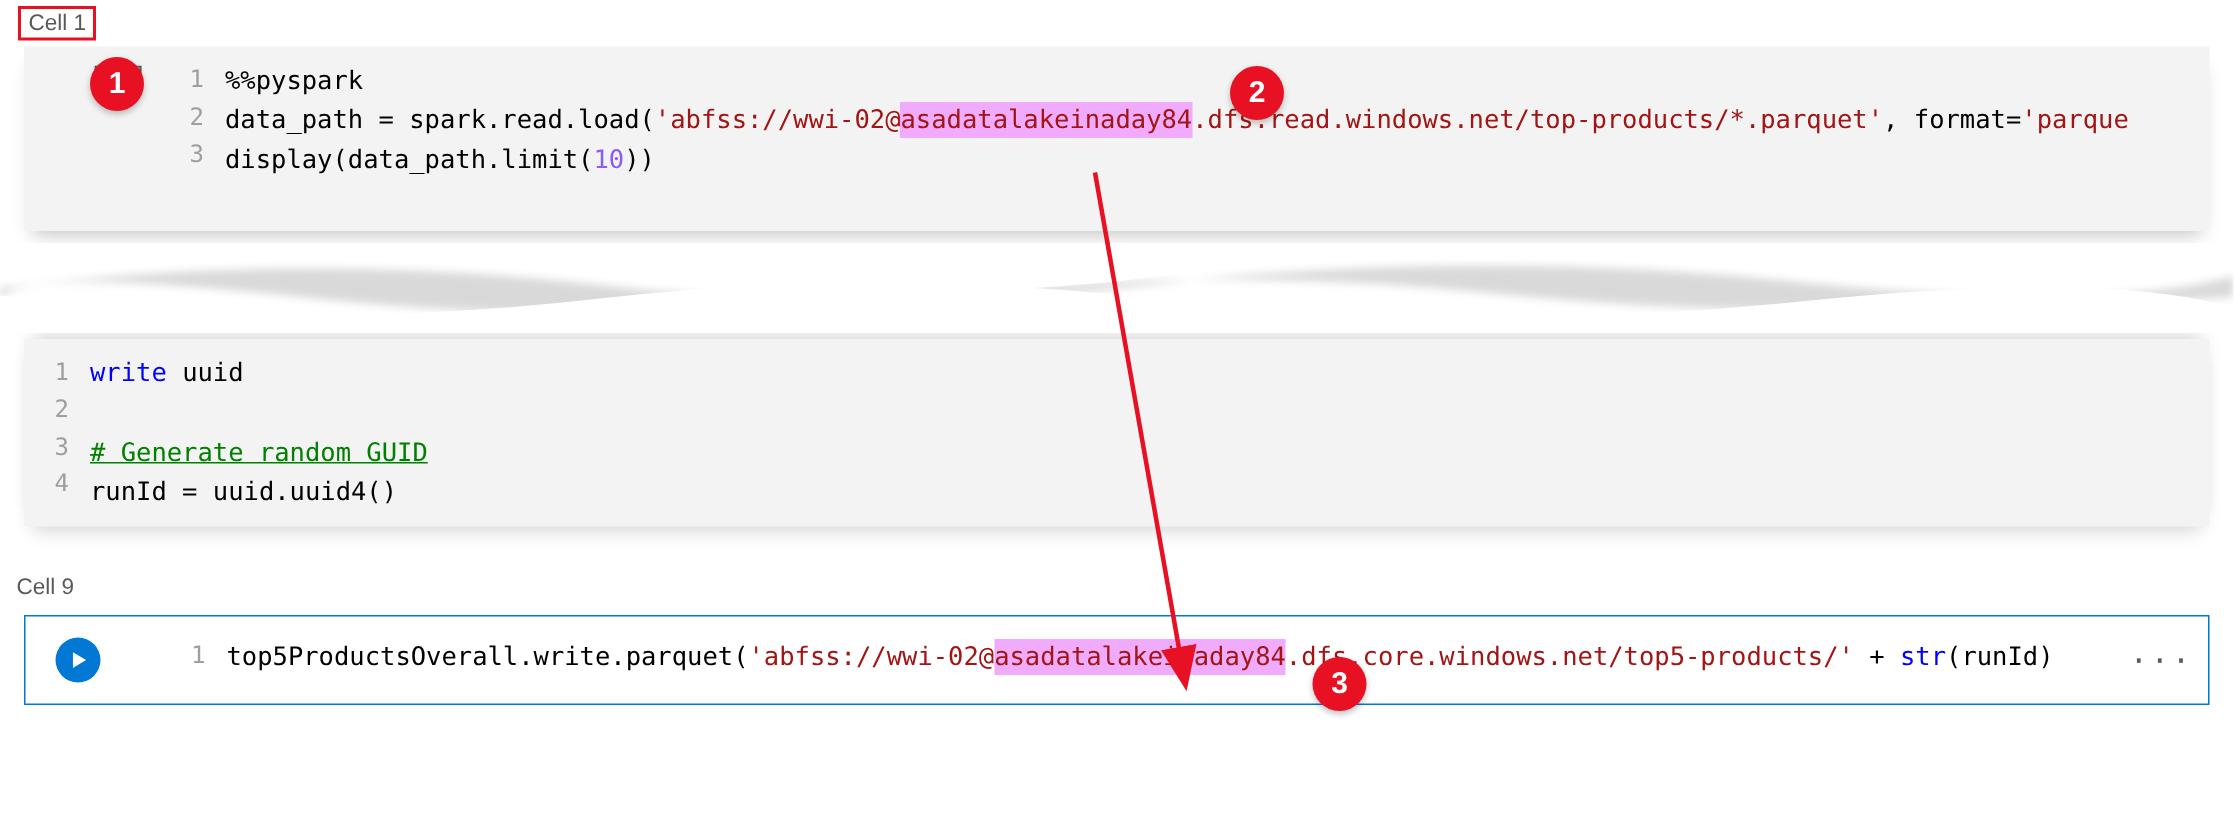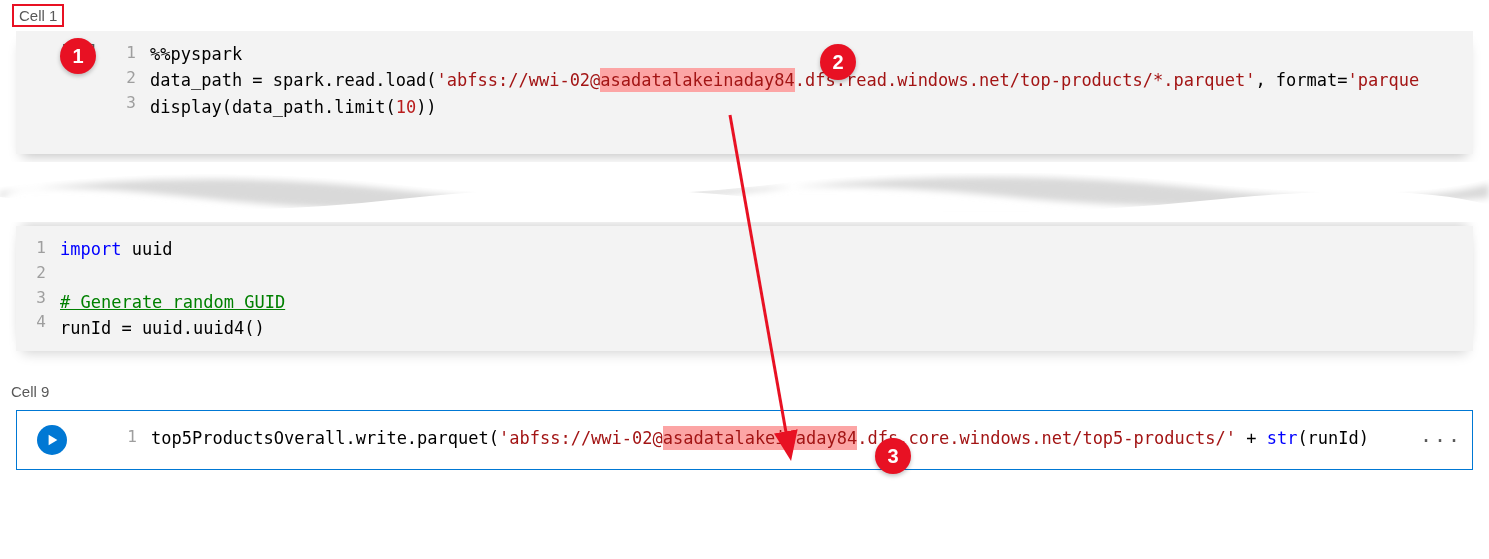--- a/index.html
+++ b/index.html
@@ -56,25 +56,25 @@
   .code {
     flex: 1;
     padding: 10px 4px;
     white-space: pre;
     overflow: hidden;
     position: relative;
   }
 
   .kw { color: #0000ff; }
   .str { color: #a31515; }
-  .num { color: #b91c1c; }
+  .num { color: #8b5cf6; }
   .comment { color: #008000; text-decoration: underline; }
 
   .highlight {
-    background: #fca5a5;
+    background: #f0abfc;
     padding: 2px 0;
   }
 
   .callout {
     position: absolute;
     width: 36px; height: 36px;
     border-radius: 50%;
     background: #e81123;
     color: #fff;
     font-size: 20px;
@@ -153,21 +153,21 @@
         </filter>
     </defs>
     <path d="M0,30 Q200,5 400,28 T800,24 Q1000,5 1200,26 T1489,22 L1489,36 Q1200,55 1000,34 T600,38 Q400,58 200,36 T0,40 Z" fill="#d9d9d9" filter="url(#blur1)"></path>
     <path d="M0,25 Q200,0 400,23 T800,19 Q1000,0 1200,21 T1489,17 L1489,0 L0,0 Z" fill="#fff"></path>
     <path d="M0,35 Q200,60 400,37 T800,41 Q1000,60 1200,39 T1489,43 L1489,60 L0,60 Z" fill="#fff"></path>
   </svg>
 </div>
 
 <div class="cell" style="background:#f3f3f3; box-shadow: 0 -8px 12px -6px rgba(0,0,0,0.18), 0 8px 12px -6px rgba(0,0,0,0.18);">
   <div class="gutter mono"><span>1</span><br><span>2</span><br><span>3</span><br><span>4</span></div>
-  <div class="code mono"><span class="kw">import</span><span> uuid</span>
+  <div class="code mono"><span class="kw">write</span><span> uuid</span>
 
 <span class="comment"># Generate random GUID</span>
 <span>runId = uuid.uuid4()</span></div>
 </div>
 
 <div style="padding: 28px 0 2px 3px;">
   <span class="cell-label">Cell 9</span>
 </div>
 
 <div class="callout" style="top:438px; left:875px;">3</div>

